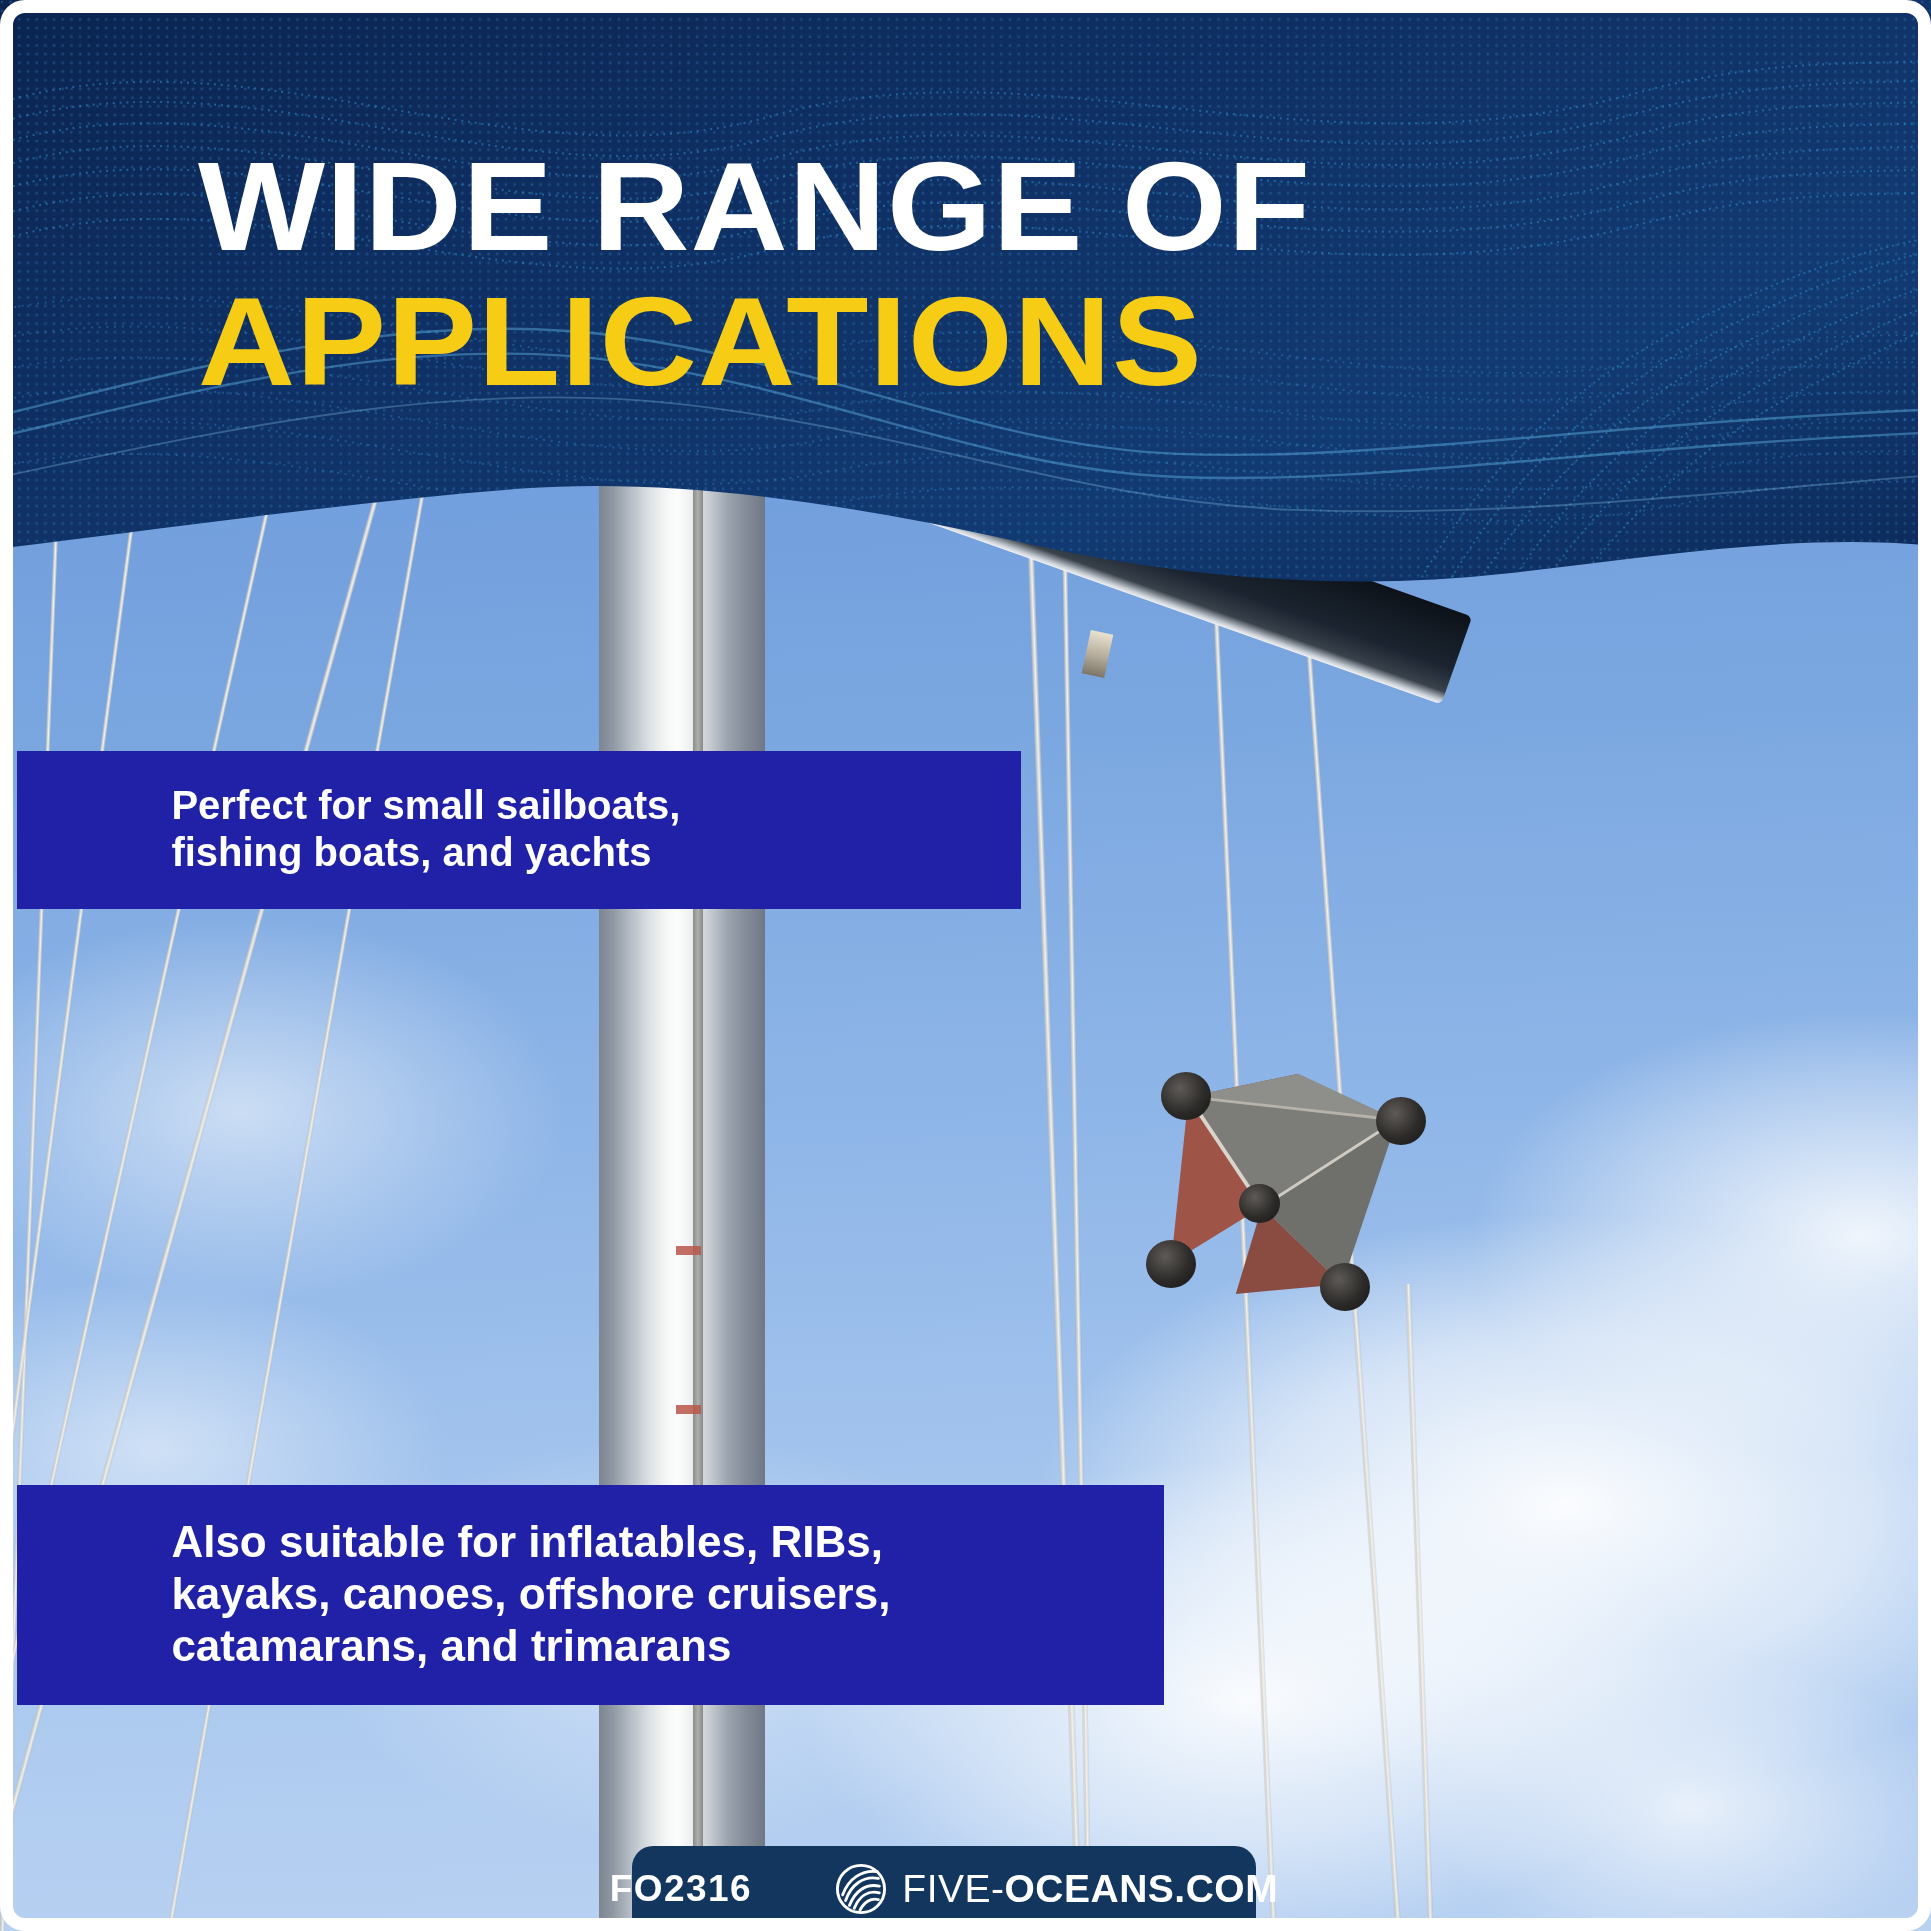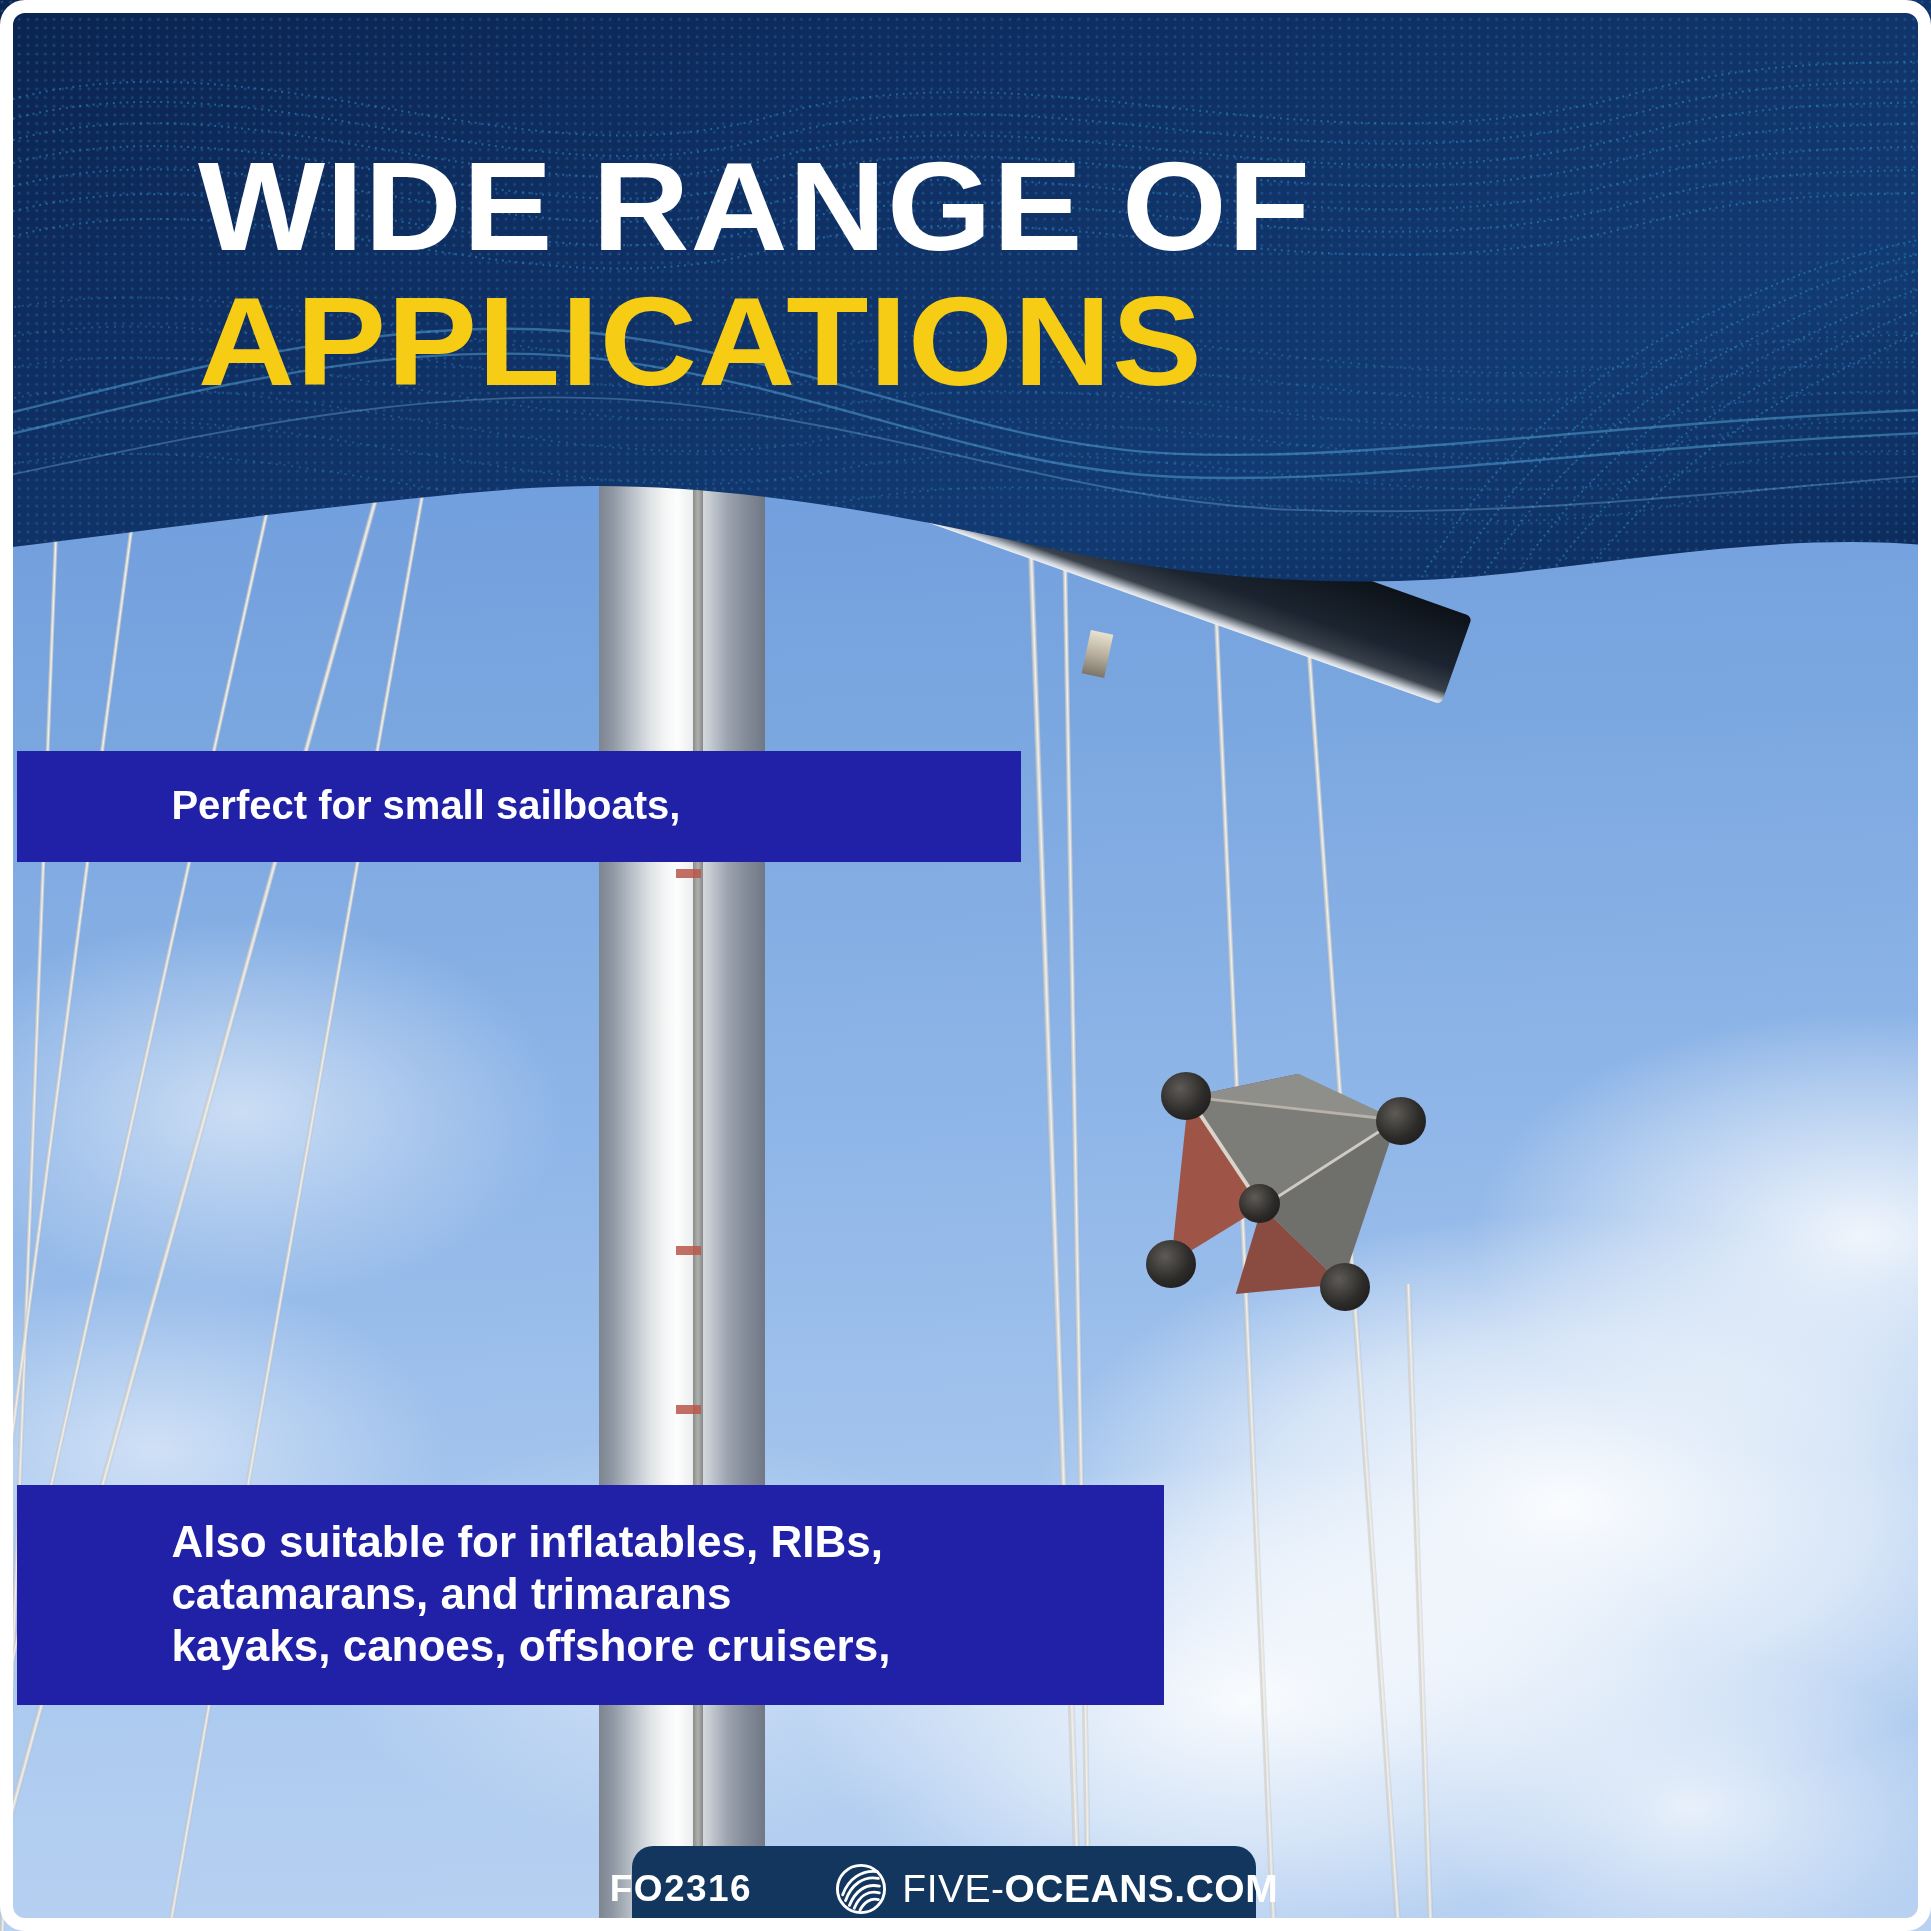--- a/index.html
+++ b/index.html
@@ -224,26 +224,27 @@
         </g>
       </g>
     </svg>
 
     <div class="hl-line1">WIDE RANGE OF</div>
     <div class="hl-line2">APPLICATIONS</div>
   </div>
 
   <div class="callout callout-1">
     <span class="callout-line">Perfect for small sailboats,</span>
+    <span class="callout-line">fishing boats, and yachts</span>
   </div>
 
   <div class="callout callout-2">
     <span class="callout-line">Also suitable for inflatables, RIBs,</span>
+    <span class="callout-line">kayaks, canoes, offshore cruisers,</span>
     <span class="callout-line">catamarans, and trimarans</span>
-    <span class="callout-line">kayaks, canoes, offshore cruisers,</span>
   </div>
 
   <div class="footer-badge">
     <span class="sku">FO2316</span>
     <span class="vbar"></span>
     <span class="brand">
       <span class="brand-logo">
         <svg width="52" height="52" viewBox="0 0 54 54">
           <circle cx="27" cy="27" r="24.5" fill="none" stroke="#ffffff" stroke-width="3"></circle>
           <path d="M8,33 C14,16 28,7 44,9" fill="none" stroke="#ffffff" stroke-width="3" stroke-linecap="round"></path>

